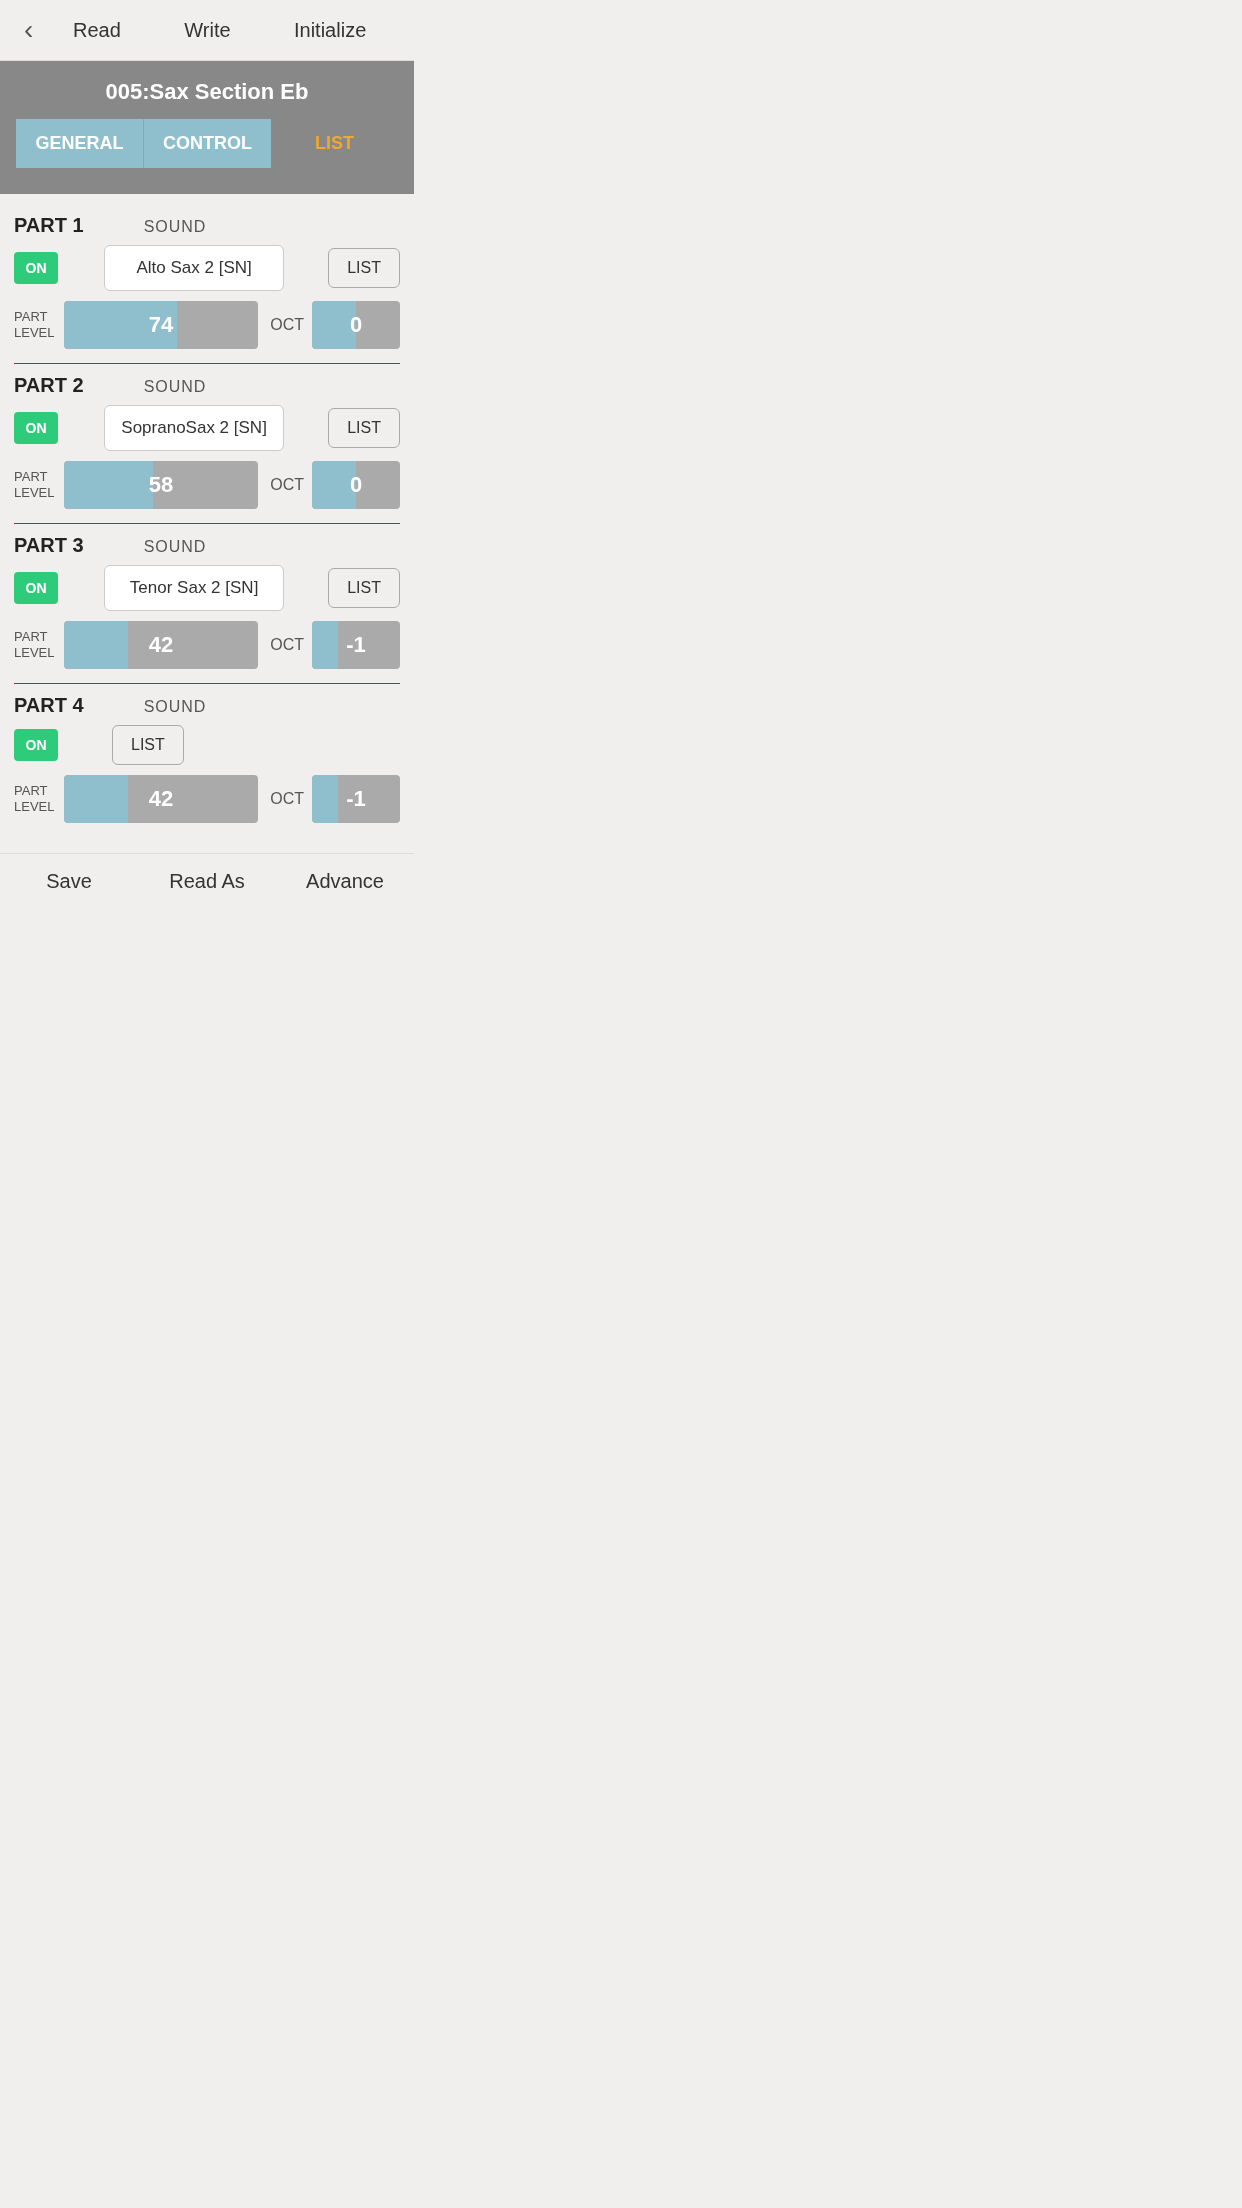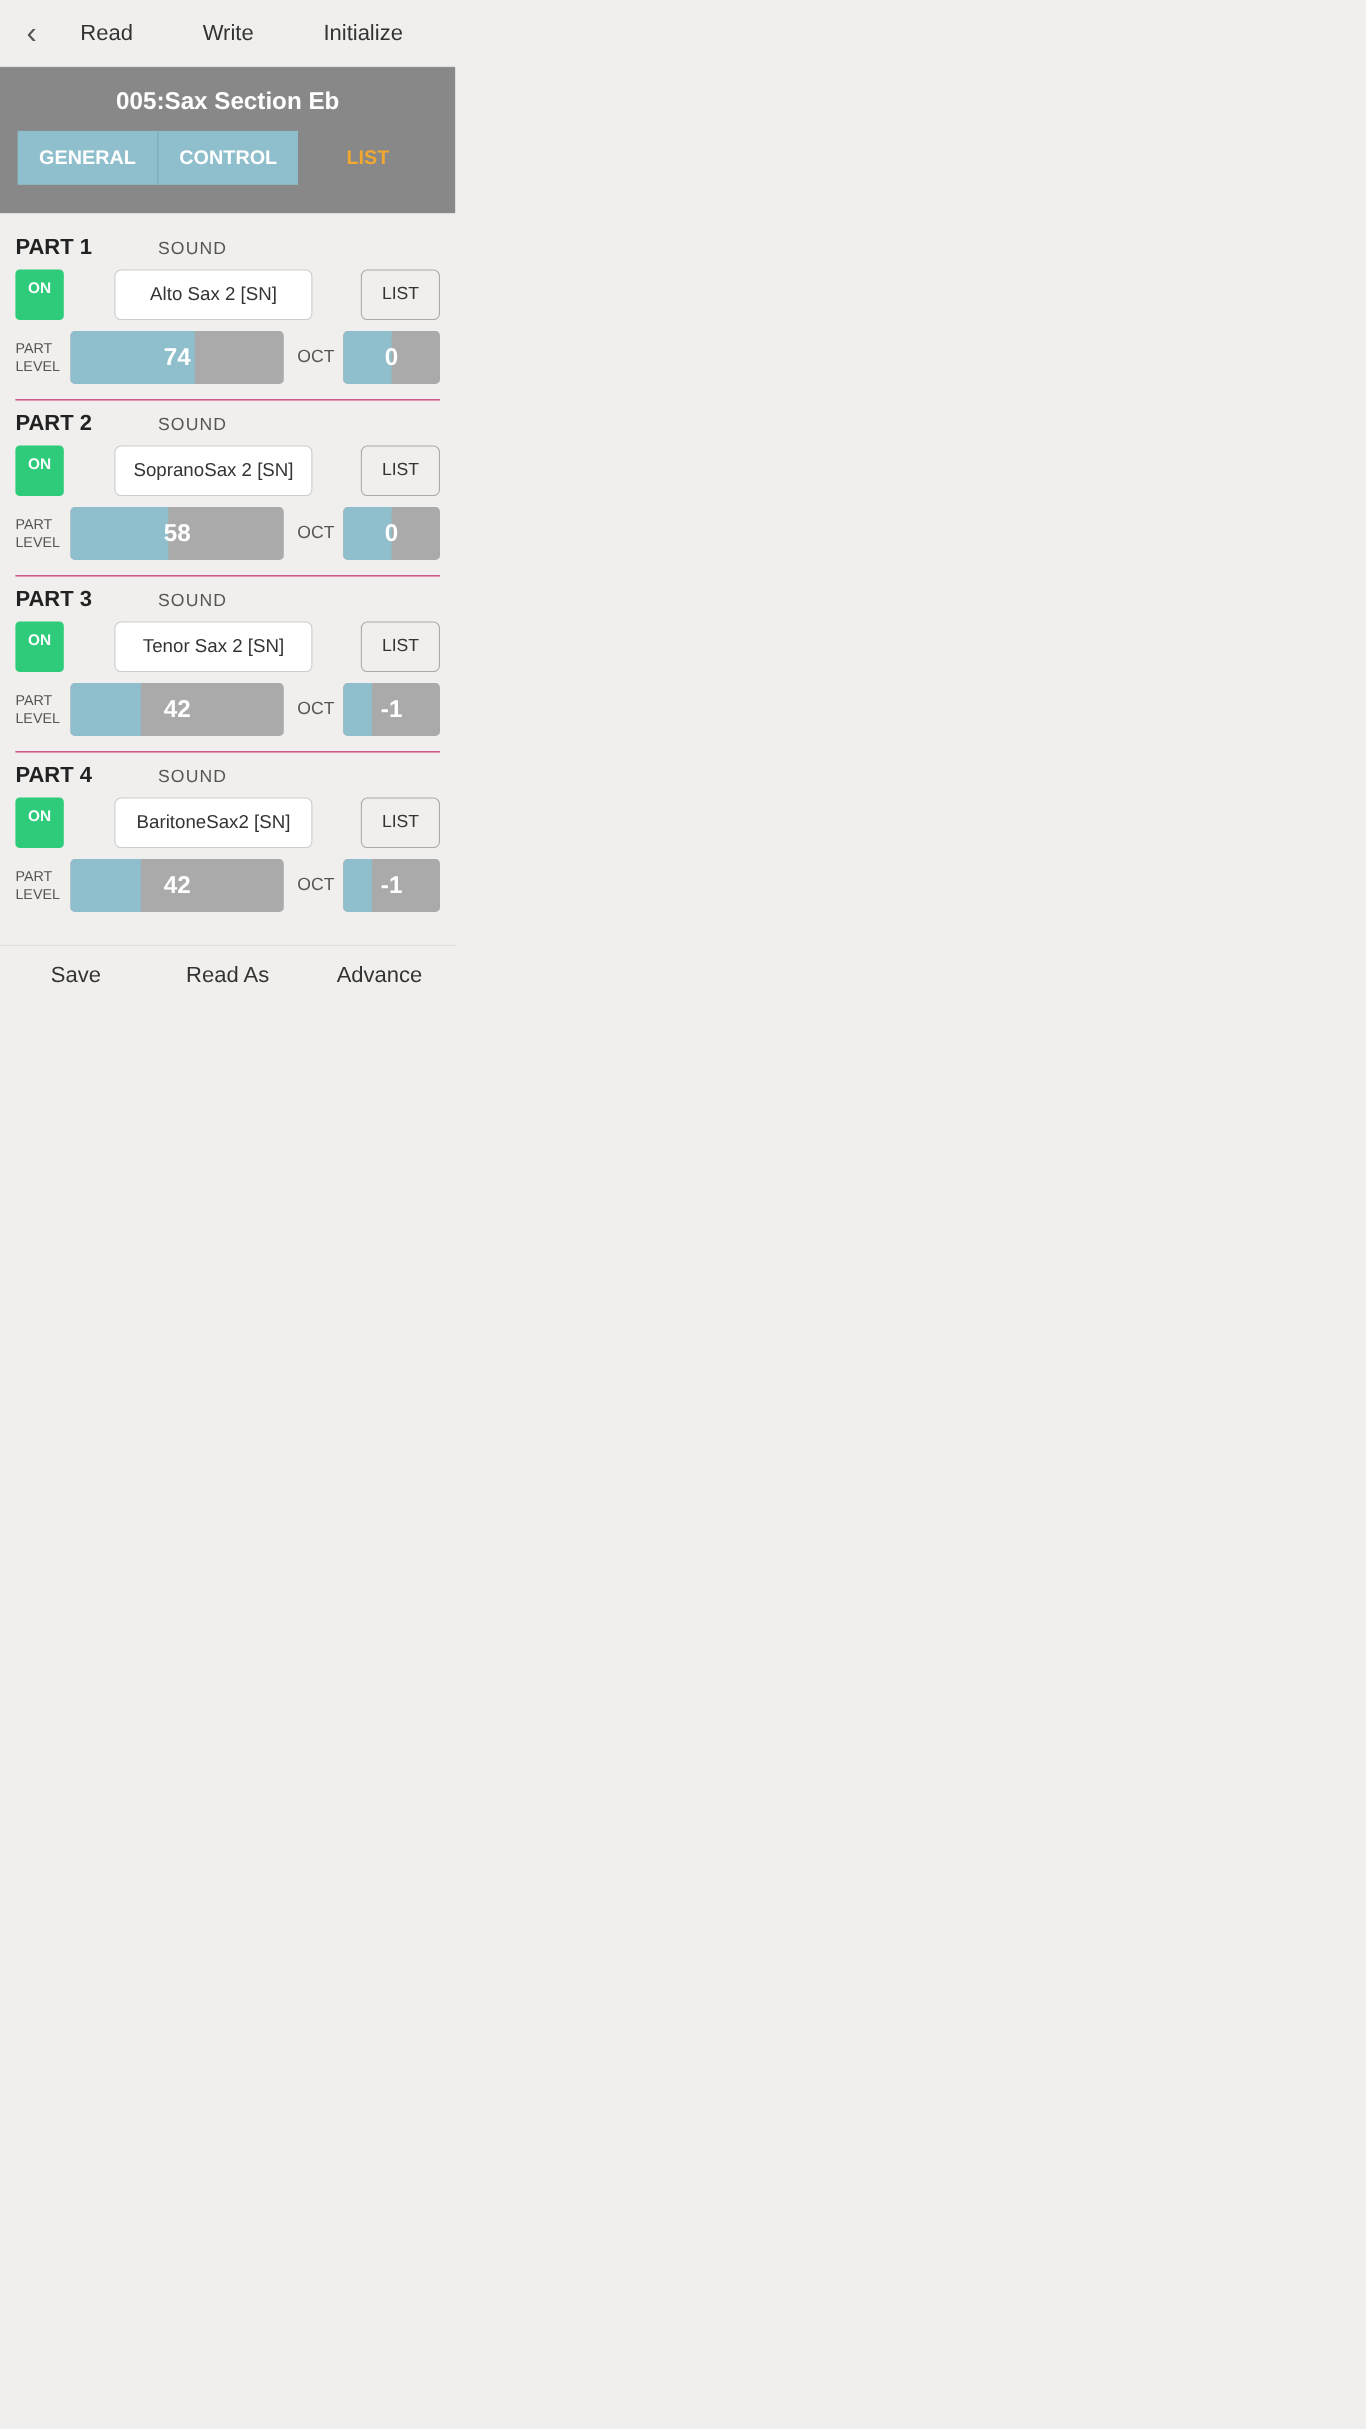--- a/index.html
+++ b/index.html
@@ -106,20 +106,21 @@
     }
     .part-sound-label {
       font-size: 16px;
       font-weight: 500;
       color: #555;
       letter-spacing: 1px;
     }
 
     .sound-row {
       display: flex;
+      align-items: center;
       margin-bottom: 10px;
       gap: 36px;
     }
     .on-badge {
       background: #2ecc7a;
       color: #fff;
       font-size: 14px;
       font-weight: 700;
       padding: 8px 10px;
       border-radius: 4px;
@@ -327,21 +328,20 @@
       </div>
     </div>
   </div>
     <div class="part-section">
     <div class="part-header">
       <span class="part-name">PART 4</span>
       <span class="part-sound-label">SOUND</span>
     </div>
     <div class="sound-row">
       <div class="on-badge">ON</div>
-      <div class="sound-name">BaritoneSax2 [SN]</div>
       <button class="list-btn">LIST</button>
     </div>
     <div class="level-row">
       <div class="part-level-label">PART<br>LEVEL</div>
       <div class="slider-track">
         <div class="slider-fill" style="width:33%"></div>
         <div class="slider-value">42</div>
       </div>
       <span class="oct-label">OCT</span>
       <div class="oct-value">

